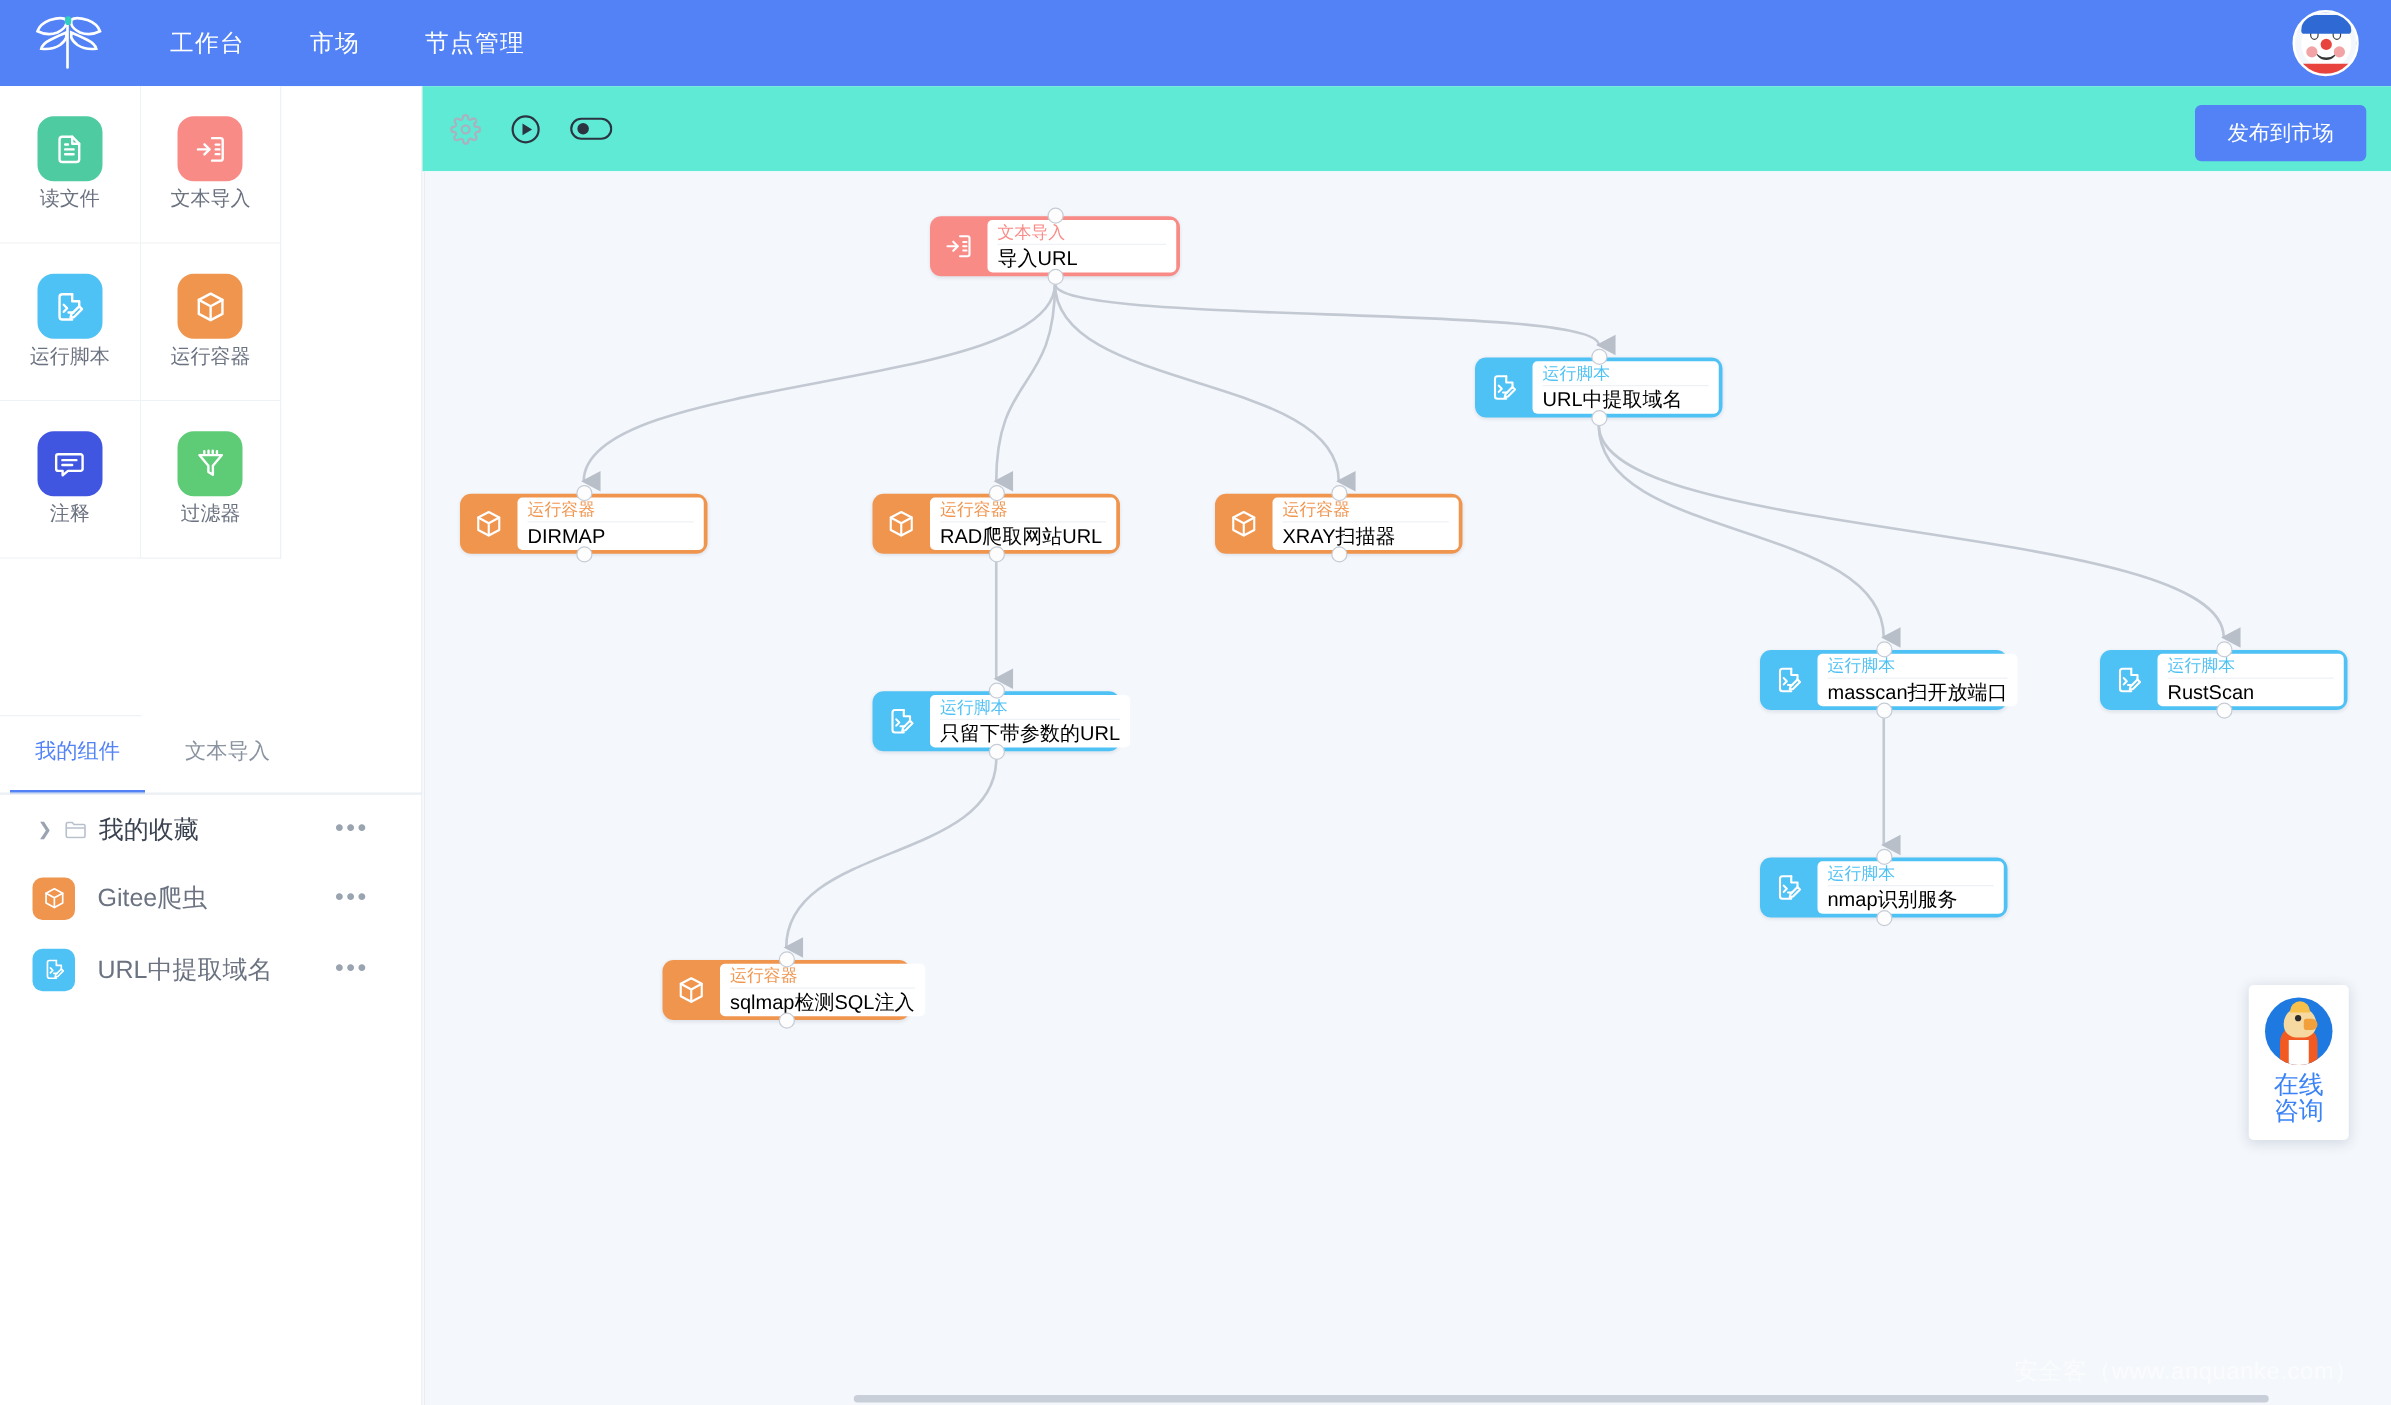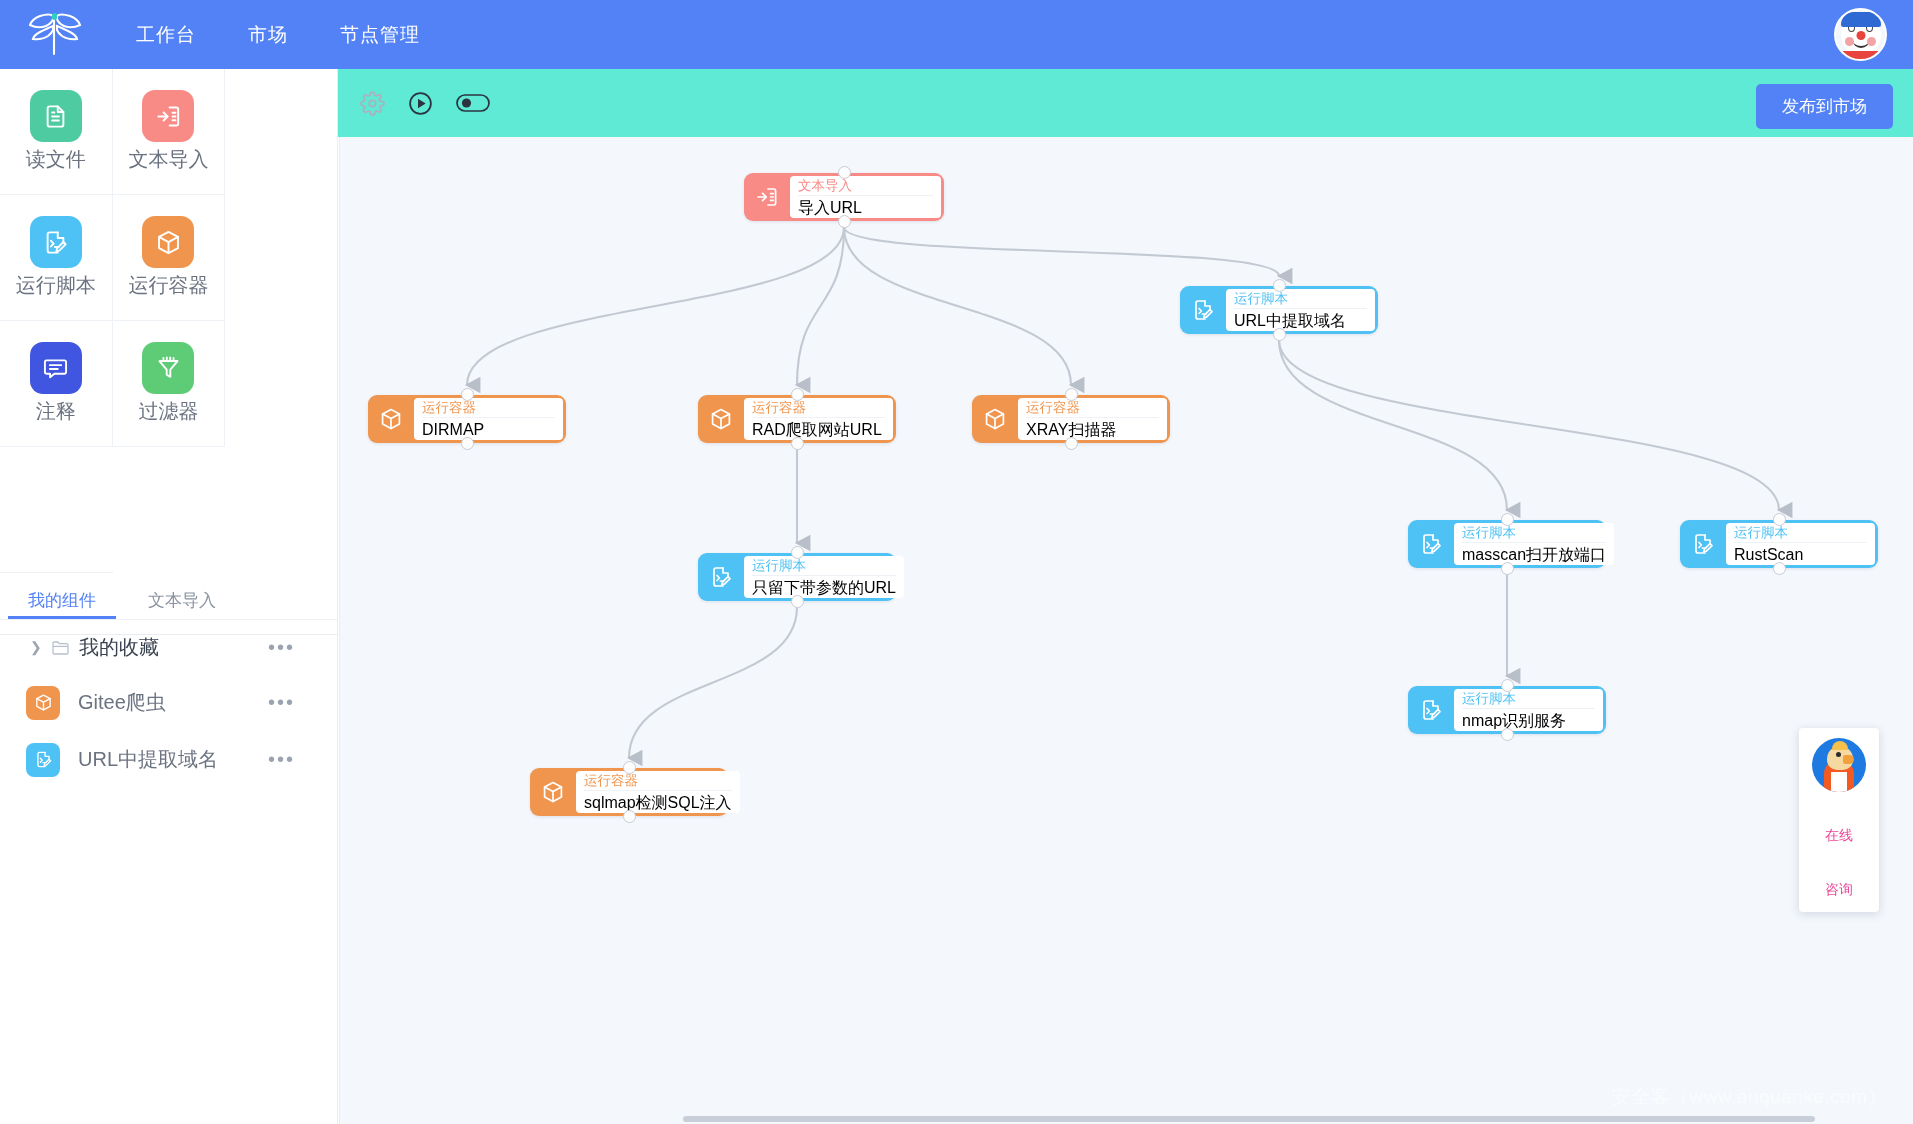--- a/index.html
+++ b/index.html
@@ -54,25 +54,25 @@
     width: 112.6px; height: 126px;
     border-right: 1px solid #eef1f5; border-bottom: 1px solid #eef1f5;
     display: flex; flex-direction: column; align-items: center; justify-content: center;
     cursor: grab; background:#fff;
   }
   .pal-cell.empty { cursor: default; border-right: none; }
   .pal-icon {
     width: 52px; height: 52px; border-radius: 13px;
     display: flex; align-items: center; justify-content: center; color: #fff;
   }
-  .pal-label { margin-top: 4px; font-size: 20px; color: #6b7280; }
+  .pal-label { margin-top: 4px; font-size: 16px; color: #6b7280; }
 
   #tabs { display: flex; padding: 0 0 0 8px; border-bottom: 1px solid #eef1f5; }
   .tab {
-    font-size: 17px; color: #8a93a0; padding: 16px 20px 4px; cursor: pointer;
+    font-size: 17px; color: #8a93a0; padding: 16px 20px 20px; cursor: pointer;
     border-bottom: 3px solid transparent; margin-right: 12px; text-align: right;
   }
   .tab.active { color: #5282f5; border-bottom-color: #5282f5; }
 
   .tree-row {
     height: 54px; display: flex; align-items: center; padding: 0 22px 0 30px;
     cursor: pointer; position: relative;
   }
   .chev { width: 16px; color: #9aa3b0; font-size: 14px; }
   .folder-ico { margin: 0 10px 0 6px; color: #b8c0cc; display:flex; }
@@ -145,21 +145,21 @@
   #chat .mascot {
     width: 54px; height: 54px; margin: 0 auto 6px; border-radius: 50%;
     background: #1e7ae0; position: relative; overflow: hidden;
   }
   #chat .m-body{position:absolute;left:50%;top:22px;transform:translateX(-50%);width:30px;height:34px;background:#f25a22;border-radius:14px 14px 6px 6px;}
   #chat .m-shirt{position:absolute;left:50%;top:34px;transform:translateX(-50%);width:16px;height:20px;background:#fff;}
   #chat .m-head{position:absolute;left:15px;top:8px;width:26px;height:24px;background:#f6d9a0;border-radius:13px 13px 10px 10px;}
   #chat .m-beak{position:absolute;left:31px;top:17px;width:11px;height:9px;background:#f2a03c;border-radius:3px 6px 6px 3px;}
   #chat .m-eye{position:absolute;left:24px;top:14px;width:5px;height:5px;border-radius:50%;background:#2b2b2b;}
   #chat .m-tuft{position:absolute;left:20px;top:3px;width:16px;height:9px;background:#f6c04a;border-radius:8px 8px 0 0;}
-  #chat .clabel { font-size: 14px; color: #ec4899; line-height: 21px; margin-top: 33px; }
+  #chat .clabel { font-size: 20px; color: #3b82f6; line-height: 21px; }
 
   #watermark {
     position: absolute; right: 26px; bottom: 14px;
     color: #ffffff; opacity: .62; font-size: 19px; letter-spacing: .5px;
     pointer-events: none;
   }
   #hscroll {
     position:absolute; left:343px; bottom:2px; width:1132px; height:6px;
     background:#c9cfd8; border-radius:3px;
   }

